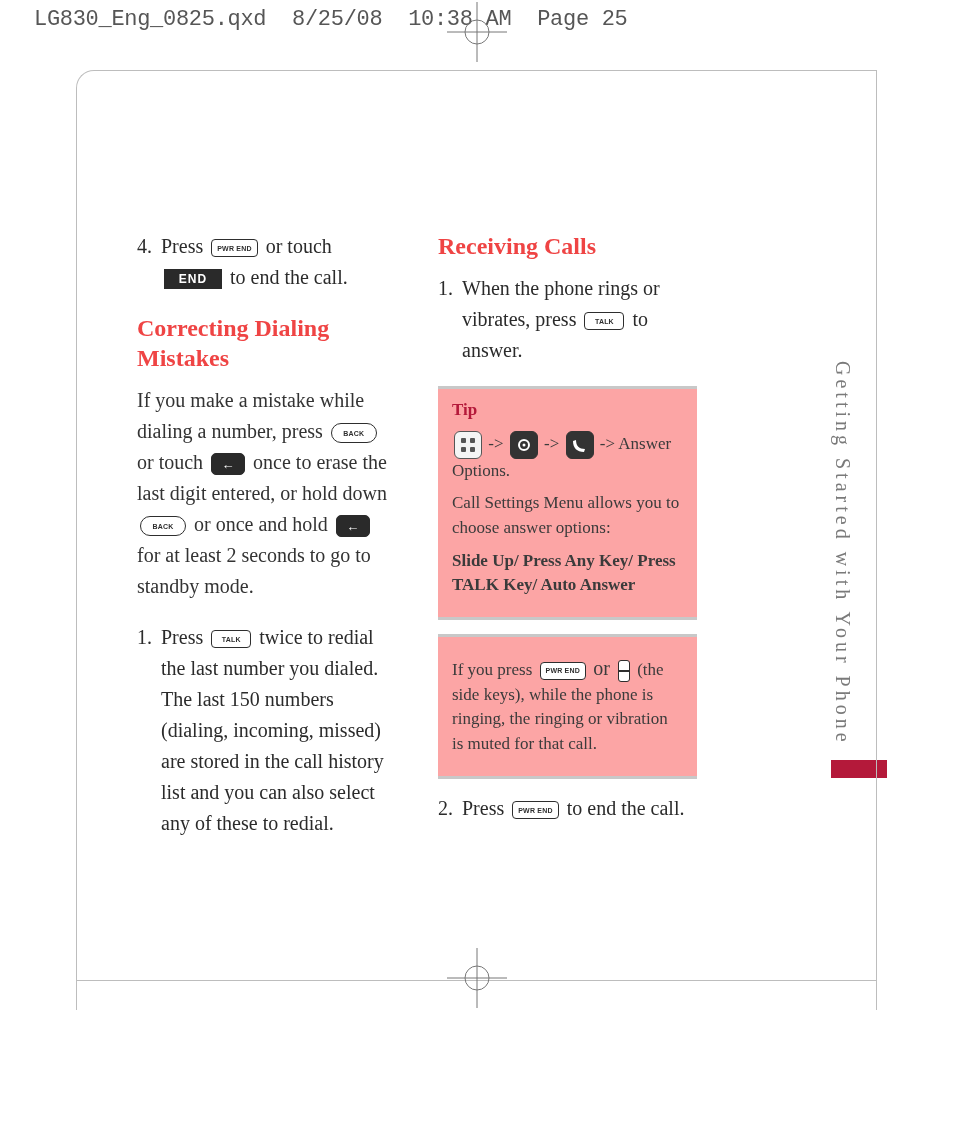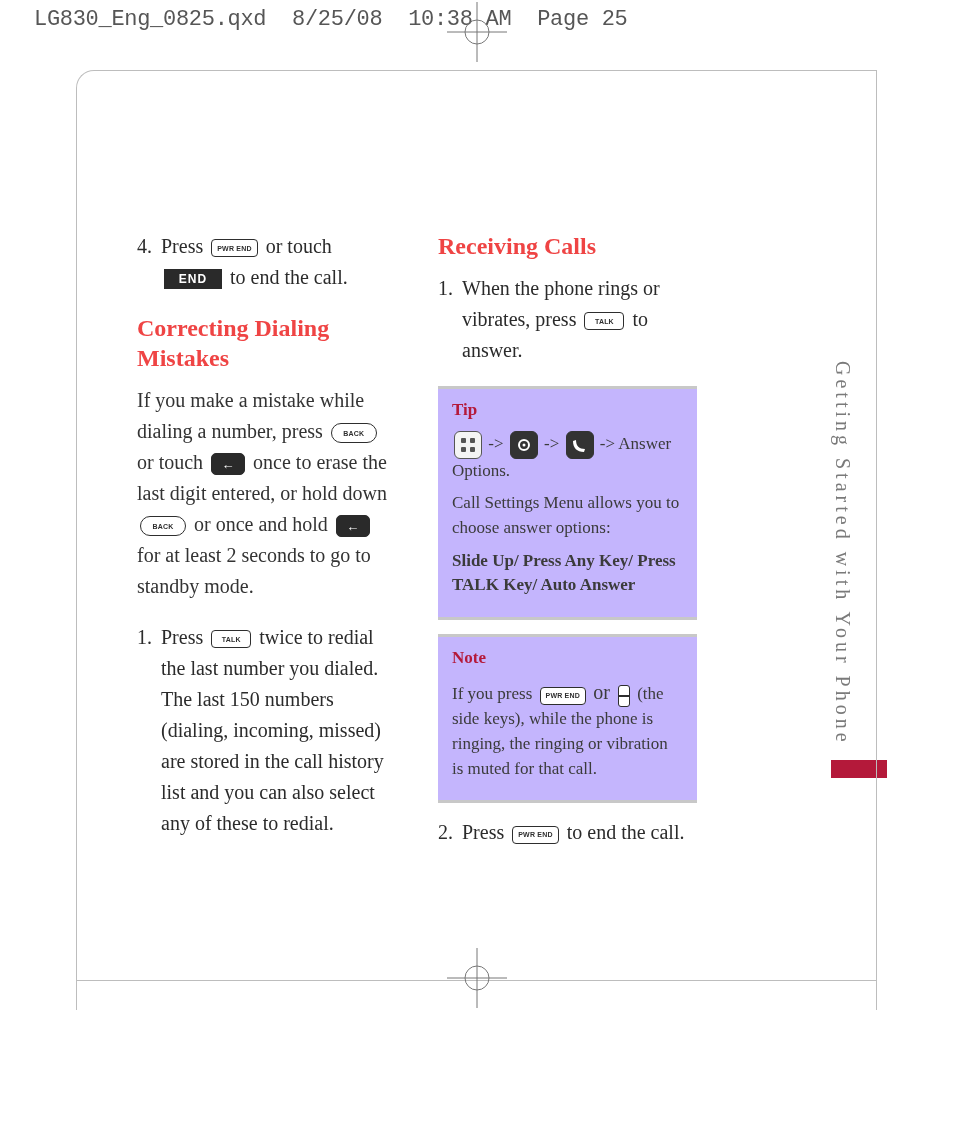--- a/index.html
+++ b/index.html
@@ -57,21 +57,21 @@
   .key .arrow{font-size:13px;line-height:1}
   .sidekey{display:inline-block;width:10px;height:20px;margin:0 3px;
     border:1px solid #2e2e2e;border-radius:3px;vertical-align:middle;
     background:linear-gradient(#fff 45%,#2e2e2e 45% 55%,#fff 55%)}
   .icon-box{display:inline-flex;width:26px;height:26px;margin:0 2px;
     border:1px solid #555;border-radius:6px;vertical-align:middle;
     align-items:center;justify-content:center;background:#f4f4f4}
   .icon-box.dark{background:#333;border-color:#333;color:#fff}
 
   
-  .box{background:#c4b5fd;padding:12px 14px 14px;margin:14px 0;font-size:17px;
+  .box{background:#fca5a5;padding:12px 14px 14px;margin:14px 0;font-size:17px;
     line-height:1.45;color:#3b3b3b;
     box-shadow:inset 0 3px 0 #c8c8c8,inset 0 -3px 0 #c8c8c8}
   .box .label{font-weight:700;color:#b4193a;display:block;margin-bottom:6px}
   .box p{margin:8px 0}
   .sm{font-size:17px}
   .or{font-family:Georgia,serif;font-size:20px}
 </style>
 </head>
 <body>
 
@@ -176,21 +176,20 @@
                   <path d="M4 3c0 6 3 9 9 9l-1 3c-7 0-11-4-11-11z" fill="#fff"></path>
                 </svg>
             </span>
             <span> -&gt; Answer Options.</span>
           </p>
           <p class="sm">Call Settings Menu allows you to choose answer options:</p>
           <p class="sm bold">Slide Up/ Press Any Key/ Press TALK Key/ Auto Answer</p>
         </div>
 
         <div class="box">
-          <span class="label">Note</span>
           <p class="sm">
             <span>If you press </span>
             <span class="key tiny">PWR
 END</span>
             <span class="or"> or </span>
             <span class="sidekey"></span>
             <span> (the side keys), while the phone is ringing, the ringing or vibration is muted for that call.</span>
           </p>
         </div>
 

